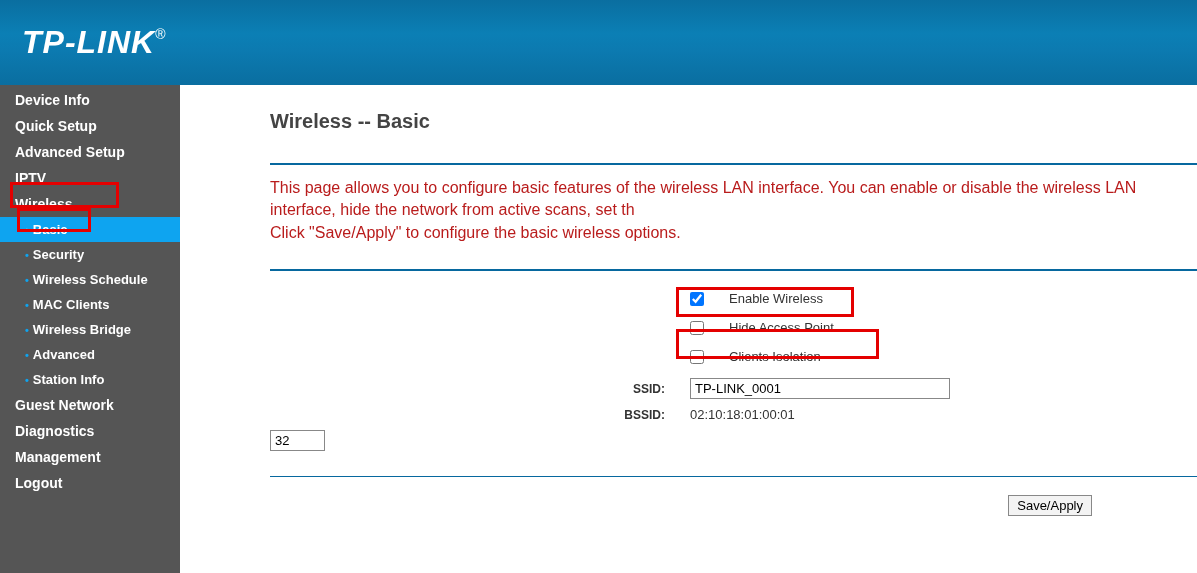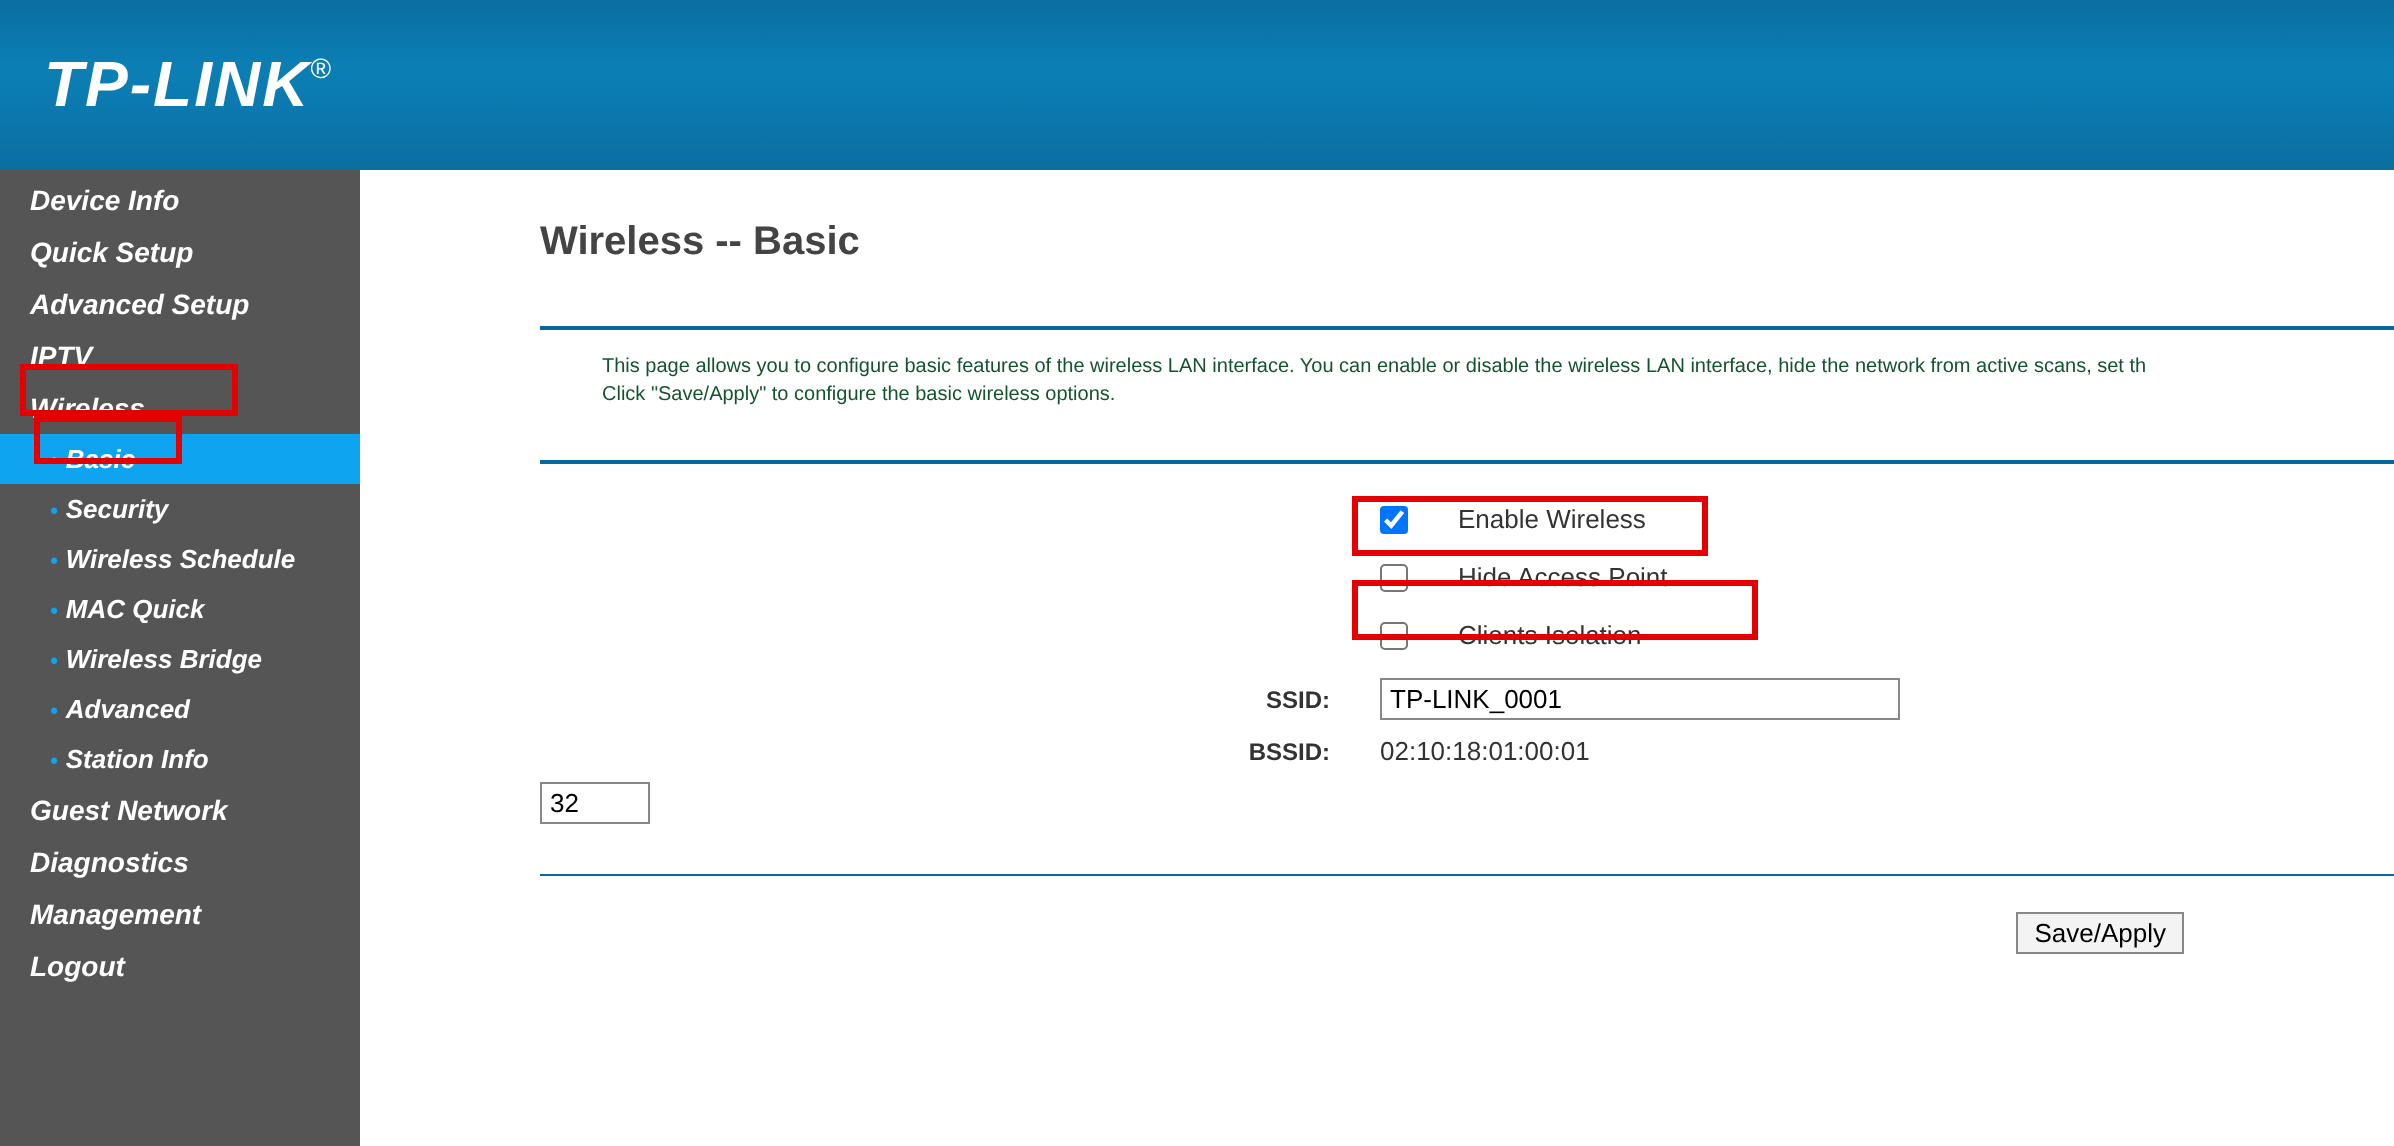--- a/index.html
+++ b/index.html
@@ -5,35 +5,35 @@
     * { box-sizing: border-box; margin: 0; padding: 0; }
     body { font-family: Arial, sans-serif; font-size: 13px; color: #333; width: 1197px; }
 
     
     .header { background: linear-gradient(to bottom, #0a6ea0 0%, #0b7fb5 40%, #0c7ab0 60%, #0a6ea0 100%); height: 85px; display: flex; align-items: center; padding-left: 22px; }
     .logo { color: #fff; font-weight: bold; font-size: 32px; font-style: italic; letter-spacing: 1px; text-align: center; }
     .logo .reg { font-size: 14px; vertical-align: top; font-style: normal; font-weight: normal; position: relative; top: 2px; }
 
     
     .main { display: flex; }
-    .sidebar { width: 180px; background: #555; color: #fff; min-height: 488px; padding-top: 2px; font-style: italic; }
+    .sidebar { width: 180px; background: #555; color: #fff; min-height: 488px; padding-top: 2px; }
     .sidebar .item { padding: 5px 10px 5px 15px; font-weight: bold; font-size: 14px; cursor: pointer; color: #fff; }
     .sidebar .item.sub { padding-left: 25px; font-size: 13px; font-weight: bold; }
     .sidebar .item.selected { background: #0ea4f0; }
     .sidebar .bullet { color: #0ea4f0; margin-right: 4px; font-size: 11px; }
     .sidebar .item.selected .bullet { color: #fff; }
     .sidebar .item.hl { position: relative; }
     .hl-box { position: absolute; border: 3px solid #e40000; pointer-events: none; }
 
     
     .content { flex: 1; padding: 25px 0 25px 90px; position: relative; }
     .content h1 { font-size: 20px; font-weight: bold; color: #444; margin-bottom: 30px; }
     .content .hr { border-top: 2px solid #07689f; margin: 0 0 12px 0; }
     .content .hr.light { border-top-width: 1px; margin: 0; }
-    .content .desc { font-size: 10px; color: #14532d; margin-bottom: 25px; line-height: 1.4; margin-left: 31px; }
+    .content .desc { font-size: 16px; color: #b91c1c; margin-bottom: 25px; line-height: 1.4; }
 
     .form-area { margin: 20px 0 25px 0; }
     .row { display: flex; align-items: center; margin: 8px 0; }
     .row .label-col { width: 420px; text-align: right; font-weight: bold; color: #333; padding-right: 25px; font-size: 12px; }
     .row .label-col.nobold { font-weight: normal; }
     .row .input-col { display: flex; align-items: flex-end; }
     .check-row .input-col { position: relative; }
     .check-row .cblabel { margin-left: 25px; font-size: 13px; }
     .check-row .label-col { width: 420px; }
     input[type="checkbox"] { width: 14px; height: 14px; }
@@ -56,21 +56,21 @@
 
   <div class="sidebar" style="position:relative;">
     <div class="item"><span>Device Info</span></div>
     <div class="item"><span>Quick Setup</span></div>
     <div class="item"><span>Advanced Setup</span></div>
     <div class="item"><span>IPTV</span></div>
     <div class="item hl"><span>Wireless</span></div>
     <div class="item sub selected hl"><span class="bullet">•</span><span>Basic</span></div>
     <div class="item sub"><span class="bullet">•</span><span>Security</span></div>
     <div class="item sub"><span class="bullet">•</span><span>Wireless Schedule</span></div>
-    <div class="item sub"><span class="bullet">•</span><span>MAC Quick</span></div>
+    <div class="item sub"><span class="bullet">•</span><span>MAC Clients</span></div>
     <div class="item sub"><span class="bullet">•</span><span>Wireless Bridge</span></div>
     <div class="item sub"><span class="bullet">•</span><span>Advanced</span></div>
     <div class="item sub"><span class="bullet">•</span><span>Station Info</span></div>
     <div class="item"><span>Guest Network</span></div>
     <div class="item"><span>Diagnostics</span></div>
     <div class="item"><span>Management</span></div>
     <div class="item"><span>Logout</span></div>
 
     <div class="hl-box" style="left:10px; top:97px; width:109px; height:26px;"></div>
     <div class="hl-box" style="left:17px; top:123px; width:74px; height:24px;"></div>

